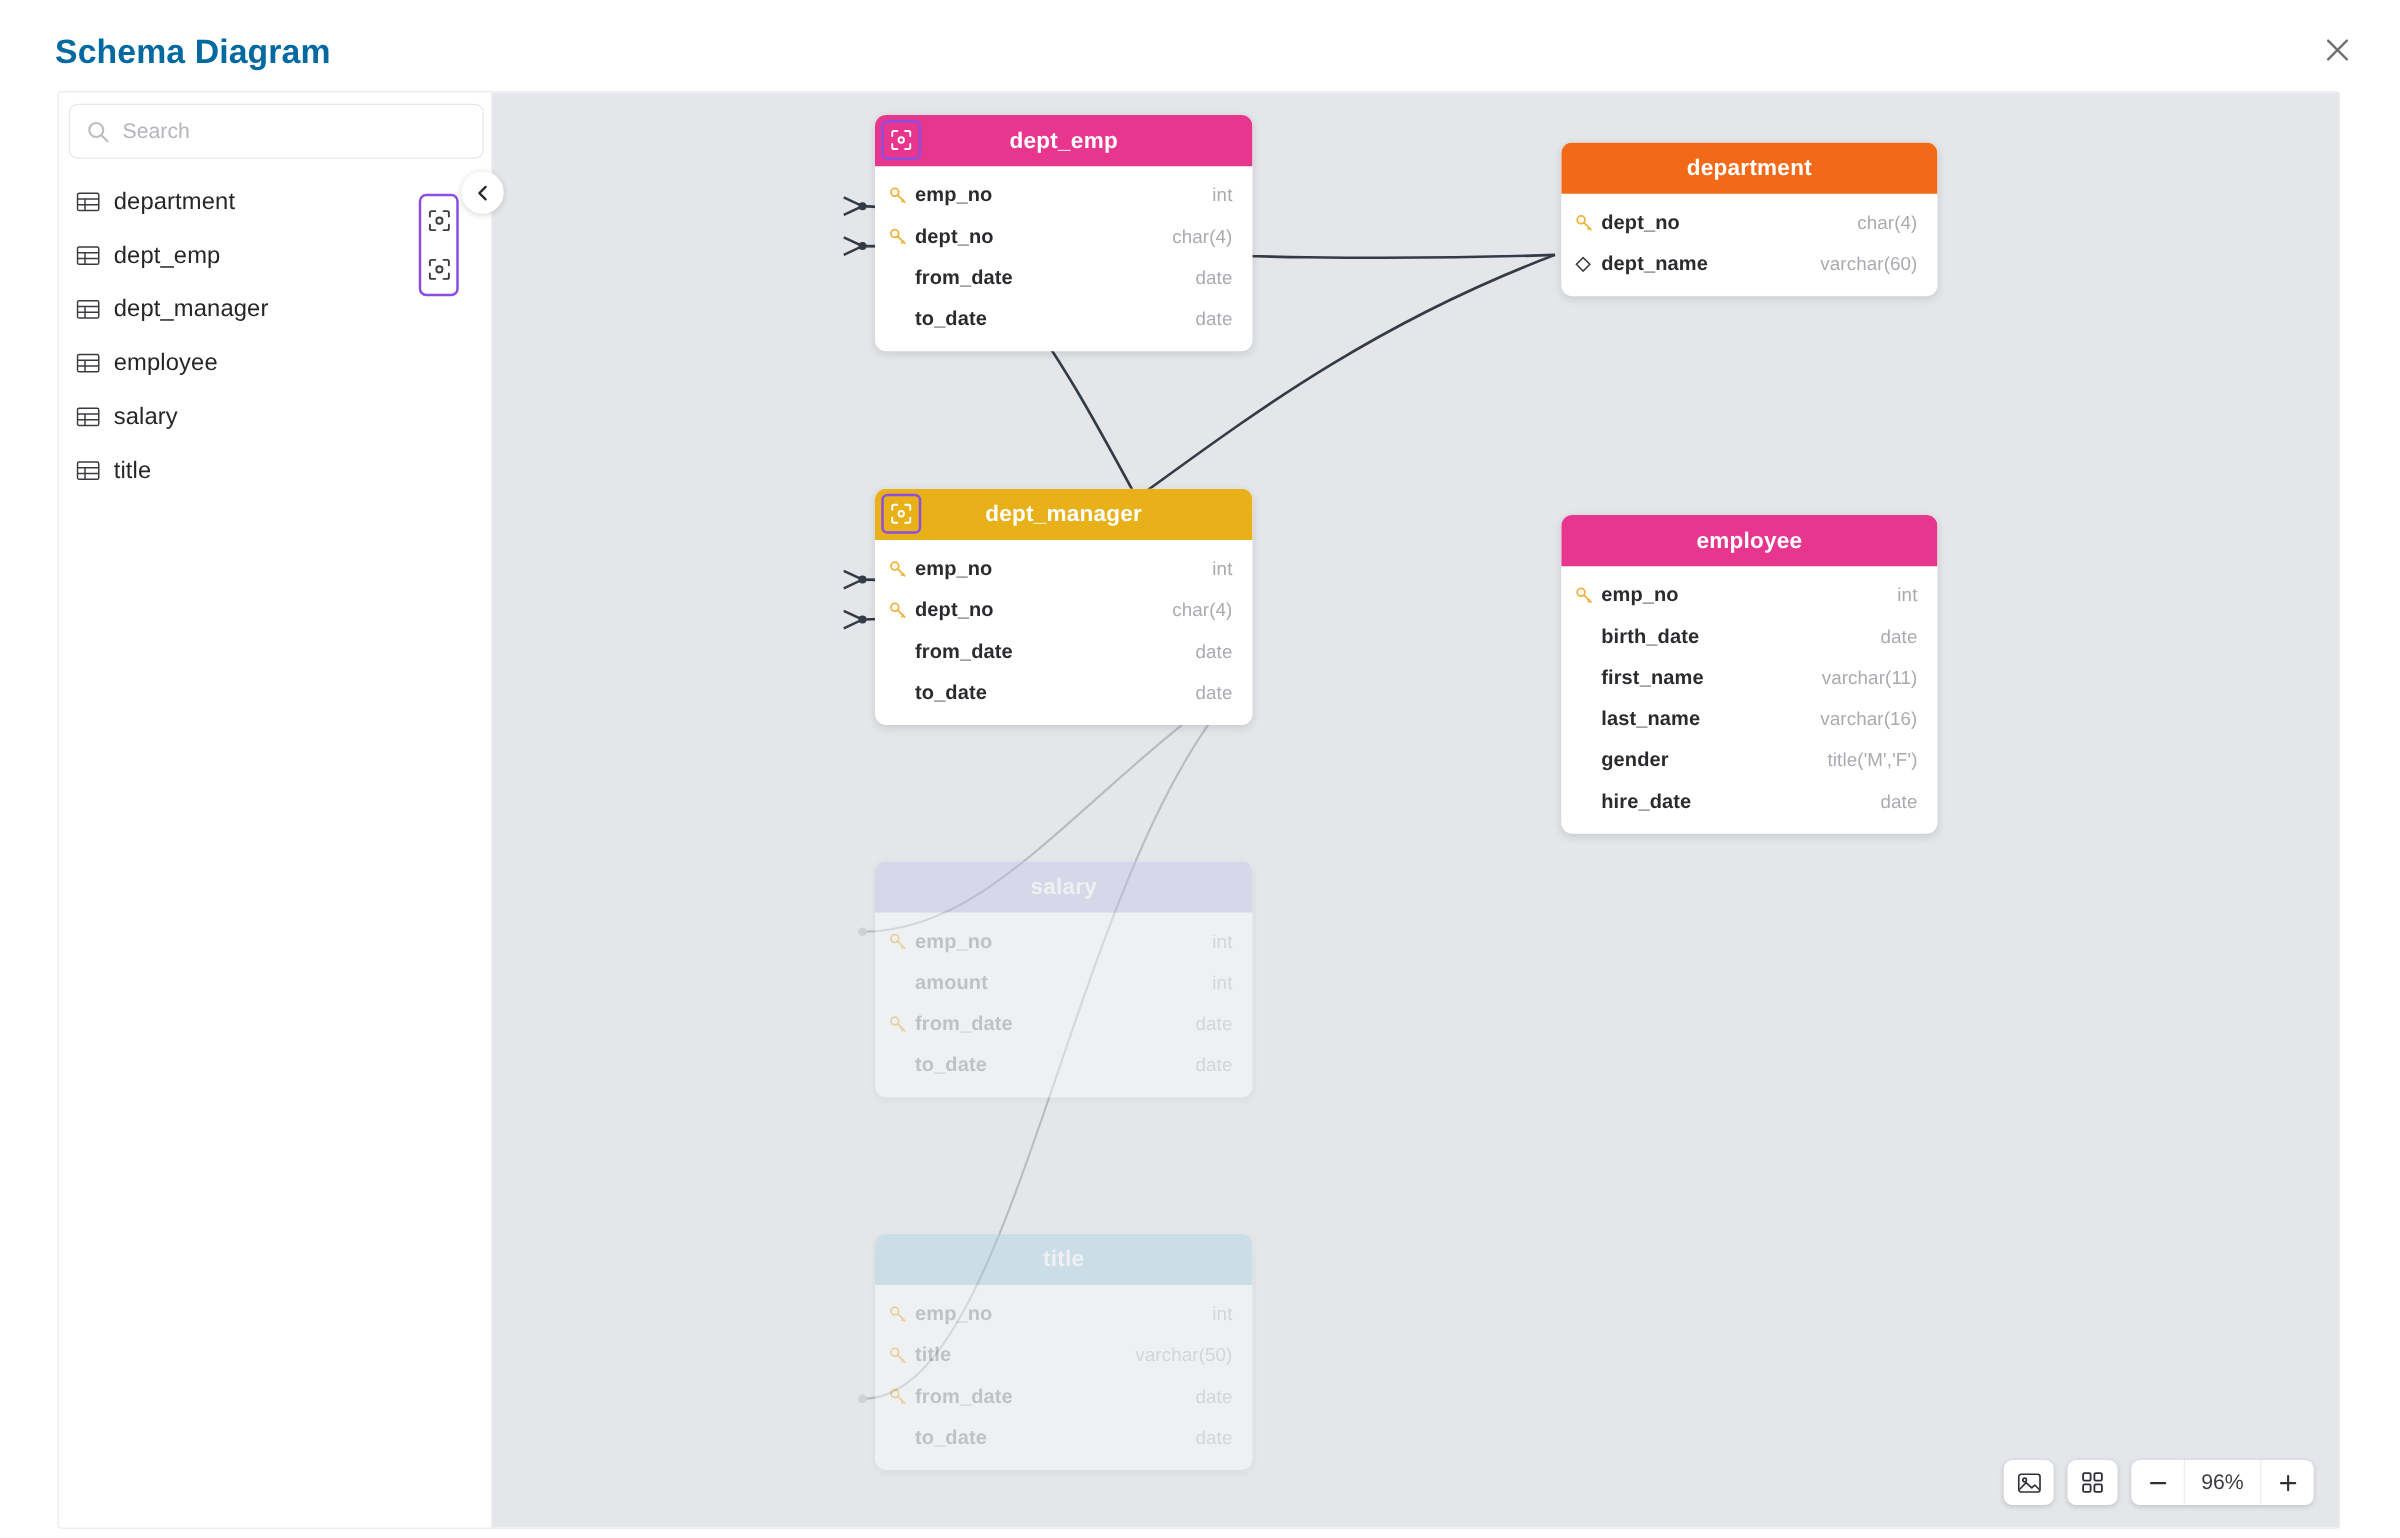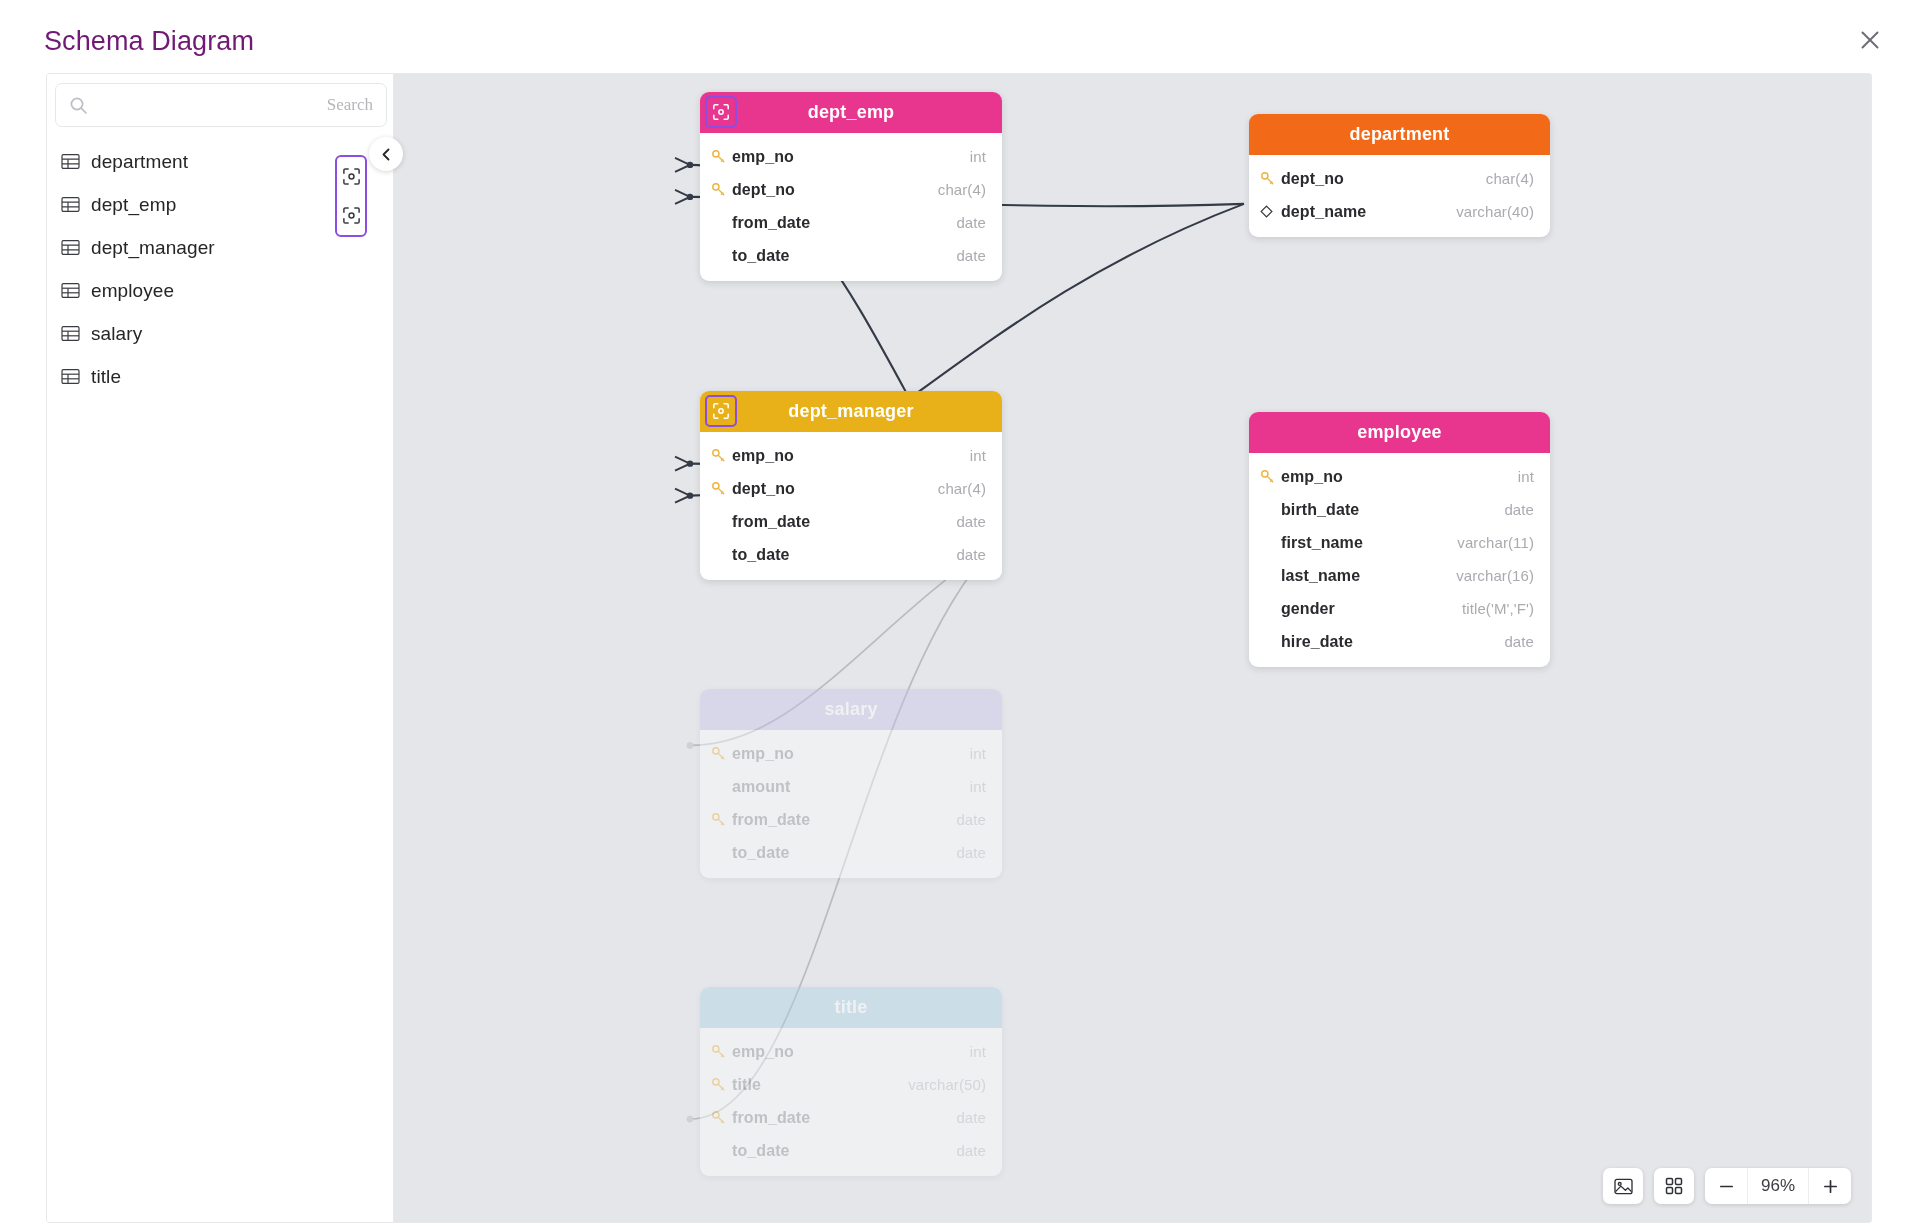--- a/index.html
+++ b/index.html
@@ -22,22 +22,22 @@
   
   .header {
     position: absolute; left: 0; top: 0;
     width: 1920px; height: 78px;
     background: #ffffff;
   }
   .modal-title {
     position: absolute;
     left: 44px; top: 26px;
     font-size: 27px;
-    font-weight: 400;
-    color: #701a75;
+    font-weight: 700;
+    color: #0369a1;
     letter-spacing: .1px;
   }
   .close-btn {
     position: absolute;
     right: 30px; top: 20px;
     width: 40px; height: 40px;
     display: flex; align-items: center; justify-content: center;
     cursor: pointer;
     border-radius: 6px;
   }
@@ -68,25 +68,24 @@
     border: 1px solid #e6e7e9;
     border-radius: 7px;
     background: #ffffff;
     display: flex; align-items: center;
     padding: 0 13px;
   }
   .search-icon { flex: 0 0 auto; display: flex; margin-right: 10px; }
   .search-input {
     border: none; outline: none;
     font-size: 17px;
-    font-family: Liberation Serif, serif;
+    font-family: Liberation Sans, sans-serif;
     color: #b91c1c;
     background: transparent;
     width: 100%;
-    text-align: right;
   }
   .search-input::placeholder { color: #b4b6bb; }
 
   .table-list {
     position: absolute;
     left: 0; top: 66px;
     width: 100%;
   }
   .table-item {
     display: flex; align-items: center;
@@ -453,21 +452,21 @@
             <span class="cname">dept_no</span>
             <span class="ctype">char(4)</span>
           </div>
           <div class="crow">
             <span class="ck">
               <svg width="13" height="13" viewBox="0 0 14 14" fill="none" stroke="#3b3c41" stroke-width="1.3">
                 <rect x="7" y="1.2" width="8.2" height="8.2" transform="rotate(45 7 1.2)"></rect>
               </svg>
             </span>
             <span class="cname">dept_name</span>
-            <span class="ctype">varchar(40)</span>
+            <span class="ctype">varchar(60)</span>
           </div>
         </div>
       </div>
 
       <div class="card" style="left:306px; top:317px; width:302px;">
         <div class="card-head" style="background:#e8b019;">
           <div class="focus-badge">
             <svg width="18" height="18" viewBox="0 0 20 20" fill="none" stroke="#ffffff" stroke-width="1.7" stroke-linecap="round">
               <path d="M2 6.5V3.4A1.4 1.4 0 0 1 3.4 2H6.5"></path>
               <path d="M13.5 2h3.1A1.4 1.4 0 0 1 18 3.4V6.5"></path>

